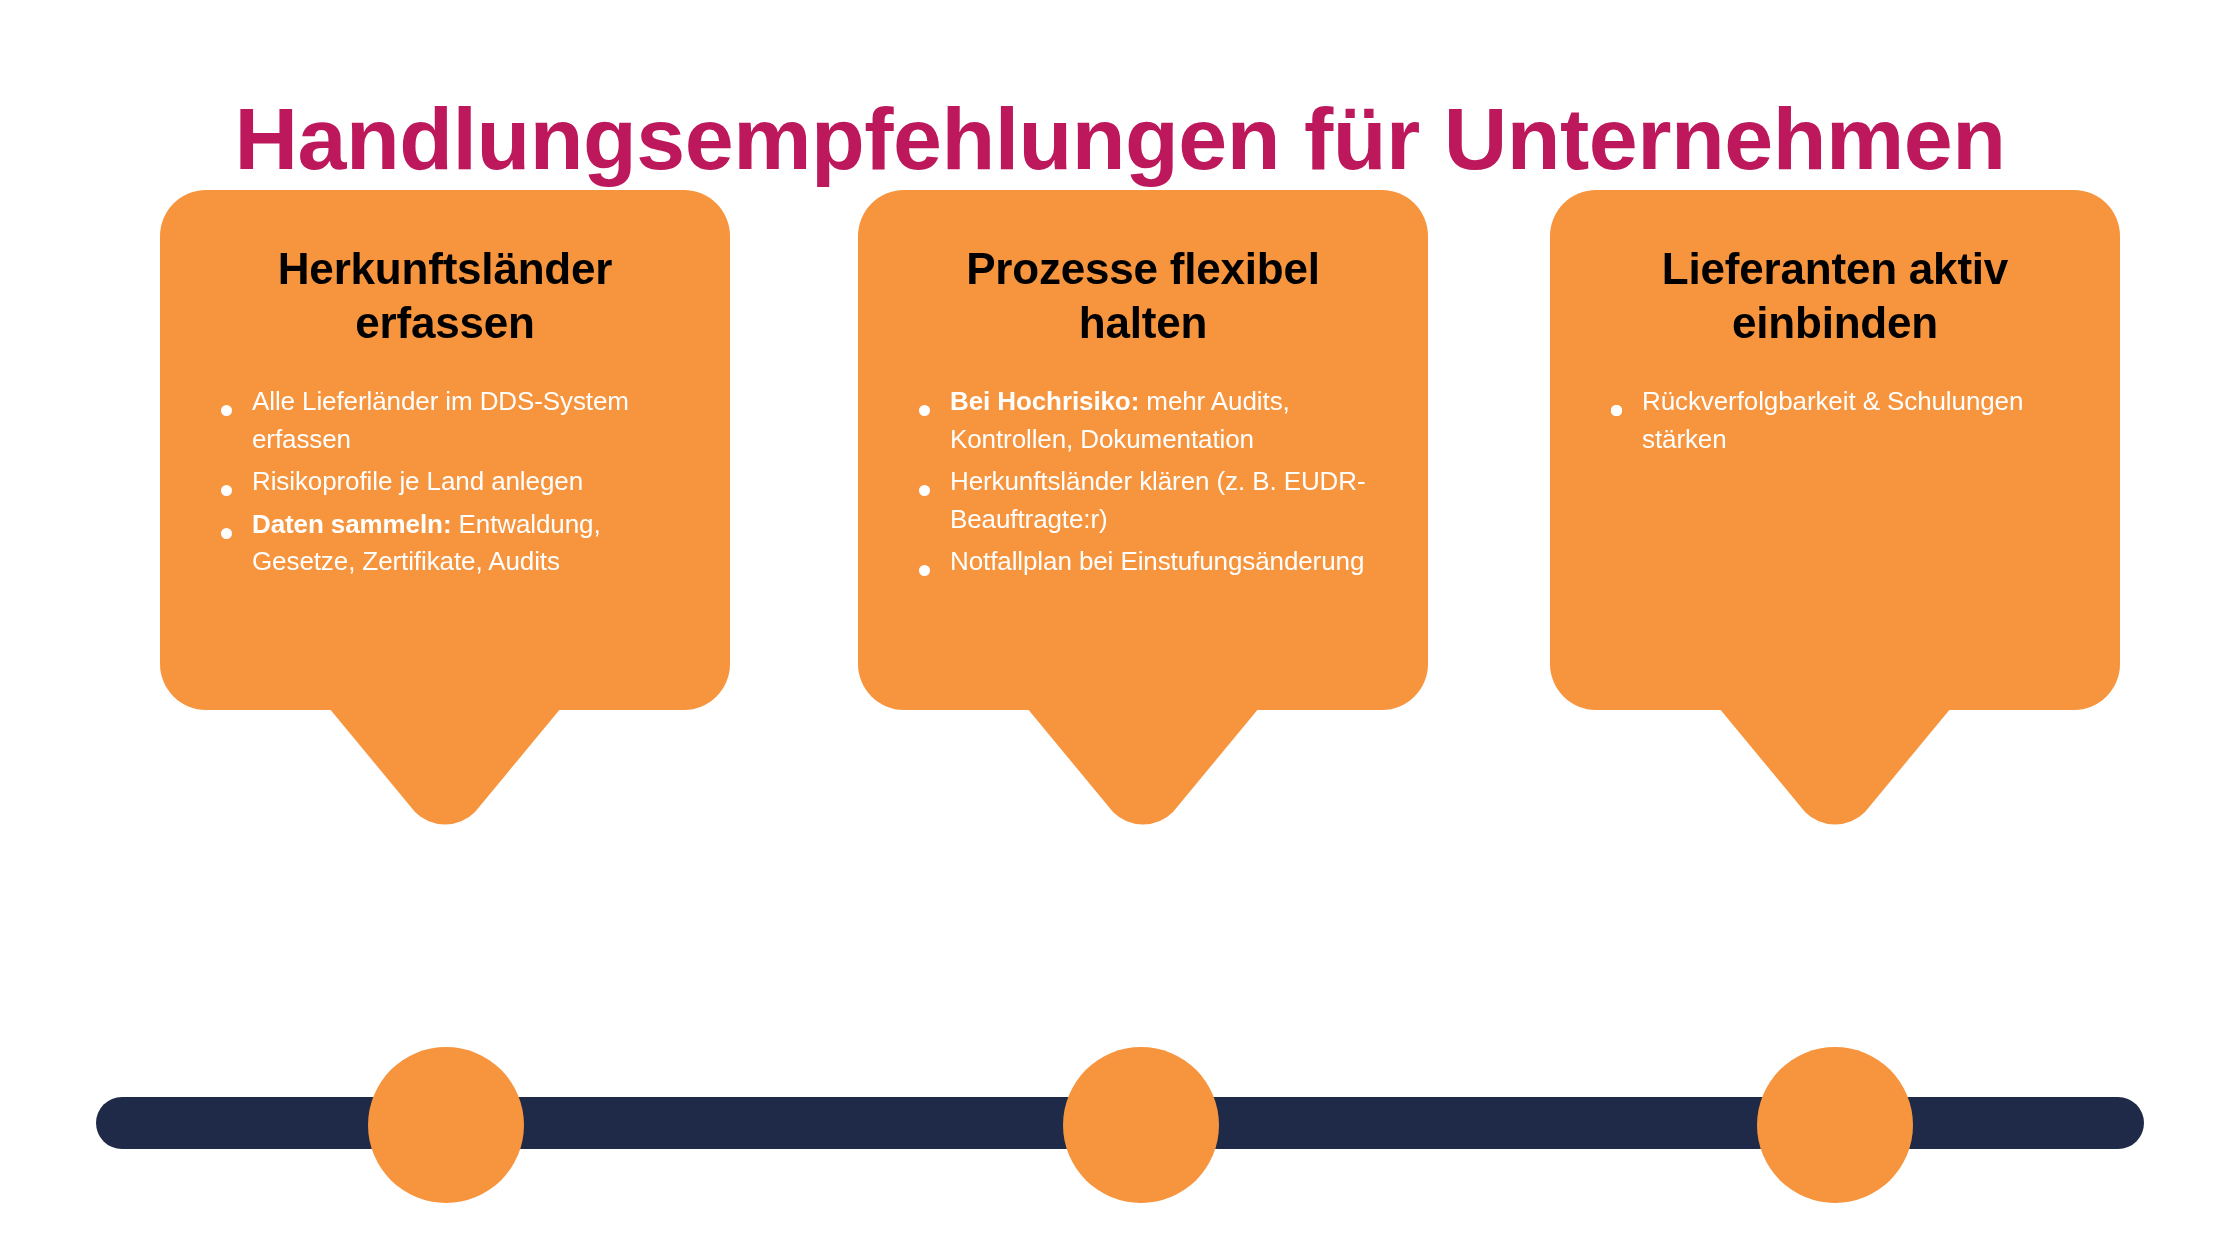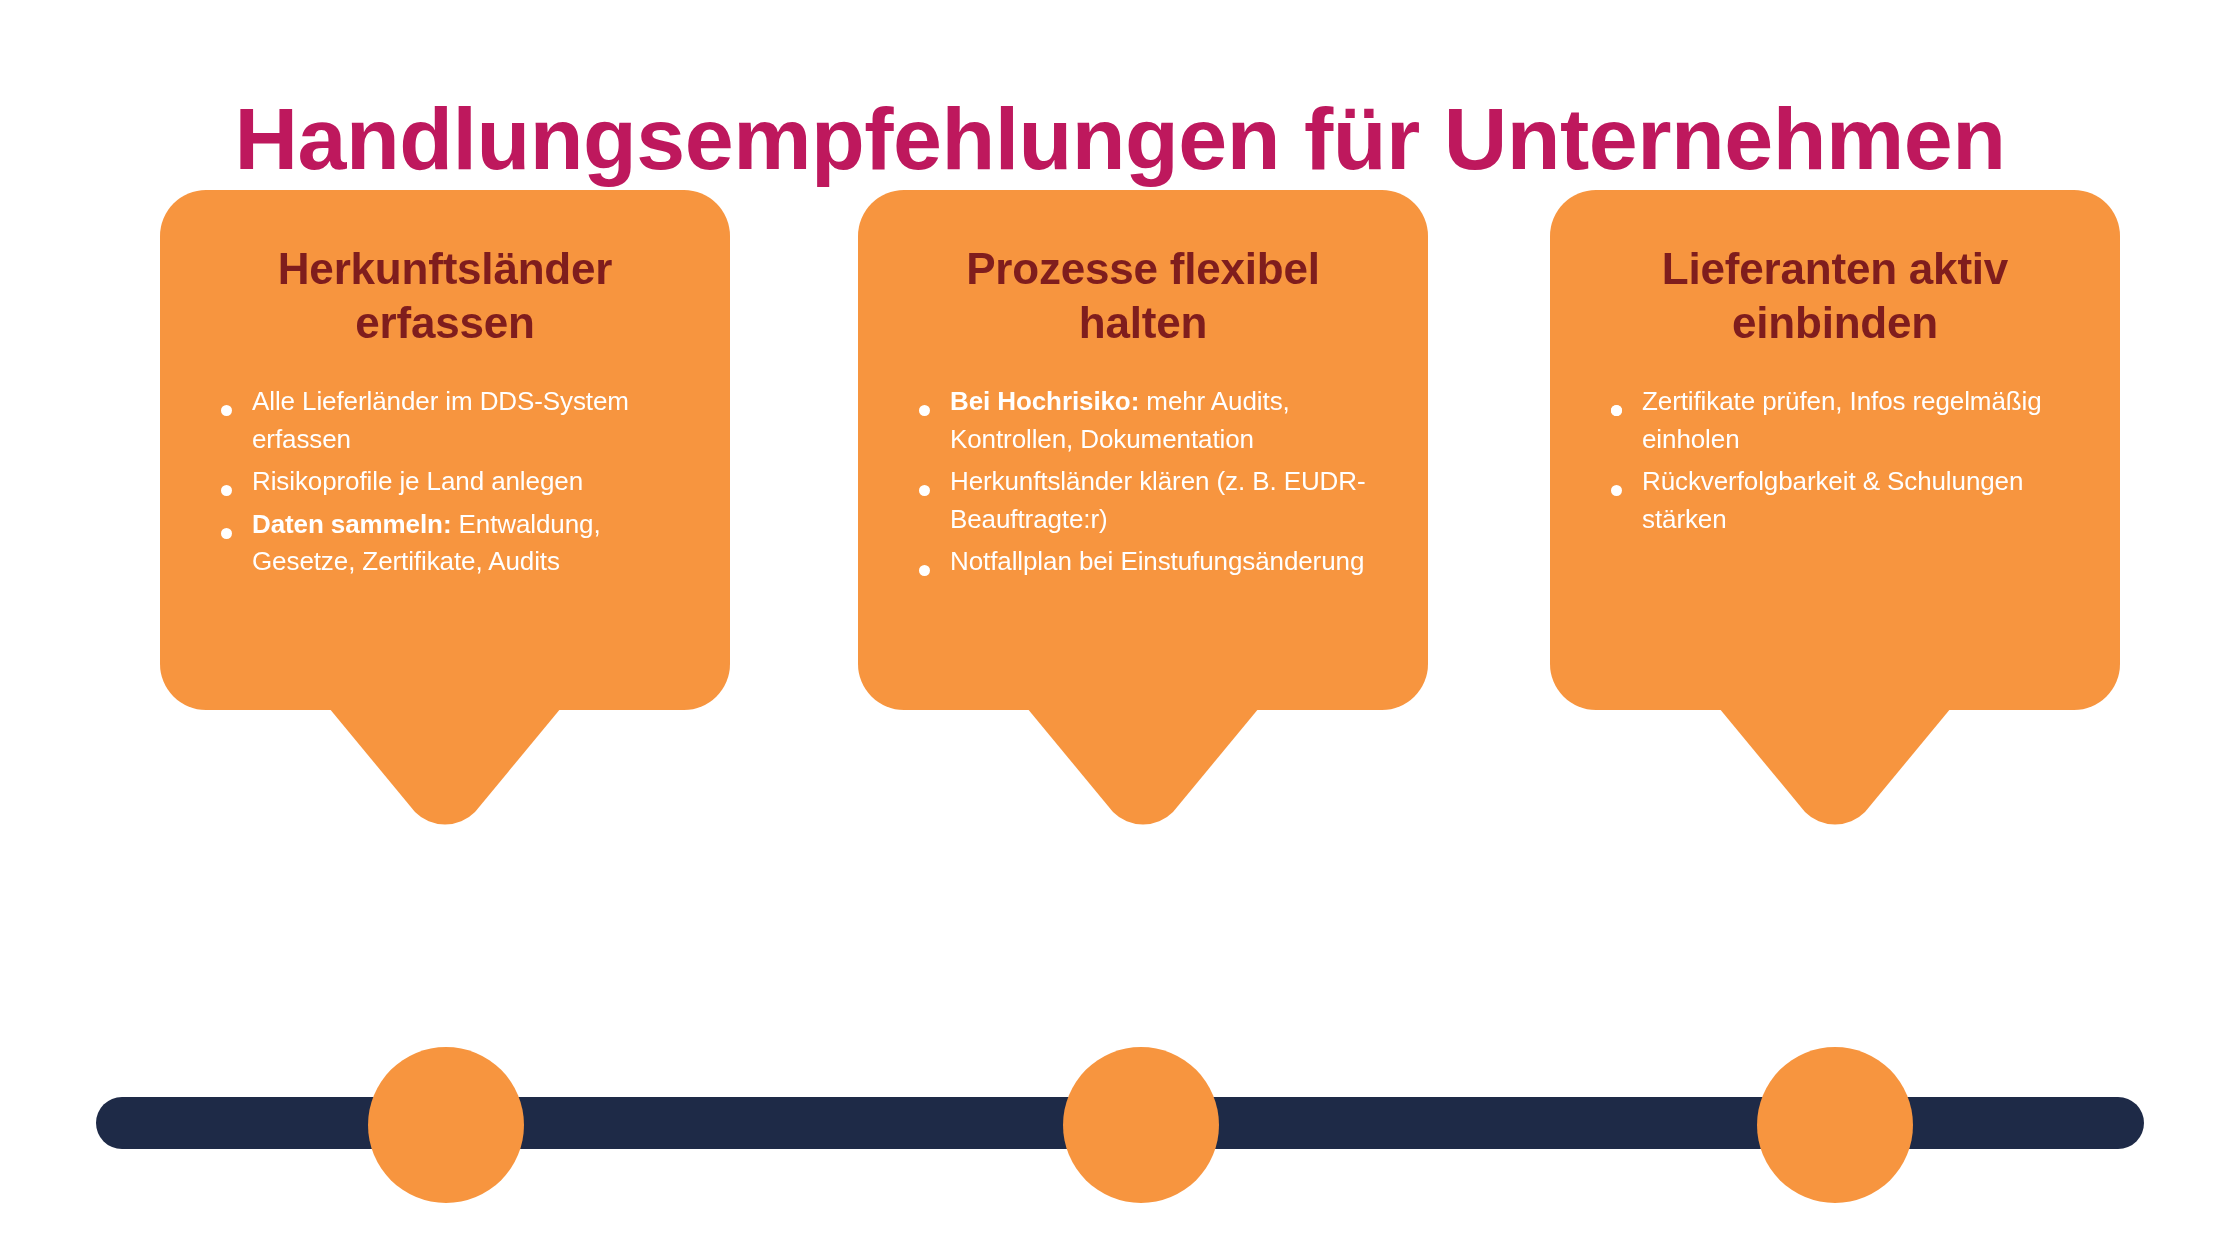--- a/index.html
+++ b/index.html
@@ -71,21 +71,21 @@
     transform: translateX(-50%);
     width: 232px;
     height: 132px;
     margin-top: -2px;
   }
   .card-tail svg { display: block; width: 100%; height: 100%; }
 
   .card-title {
     margin: 0 0 34px 0;
     text-align: center;
-    color: #7f1d1d;
+    color: #000000;
     font-size: 44px;
     line-height: 1.22;
     font-weight: 700;
     letter-spacing: -0.2px;
   }
 
   .card-list {
     margin: 0;
     padding: 0 0 0 16px;
     list-style: none;
@@ -210,21 +210,21 @@
     <div class="card card-3">
       <div class="card-body">
         <h2 class="card-title">Lieferanten aktiv einbinden</h2>
         <ul class="card-list">
           <li>
             <span class="bullet-dot"></span>
             <span class="lead"></span>
           </li>
           <li>
             <span class="bullet-dot"></span>
-            <span class="lead"></span><span>Zertifikate prüfen, Infos regelmäßig einholen</span>
+            <span class="lead"></span>
           </li>
           <li>
             <span class="bullet-dot"></span>
             <span class="lead"></span><span>Rückverfolgbarkeit &amp; Schulungen stärken</span>
           </li>
         </ul>
       </div>
       <div class="card-tail">
         <svg viewBox="0 0 232 132" xmlns="http://www.w3.org/2000/svg" aria-hidden="true">
           <path d="M0 0 H232 L146 104 a42 42 0 0 1 -60 0 Z" fill="#F7953F"></path>

